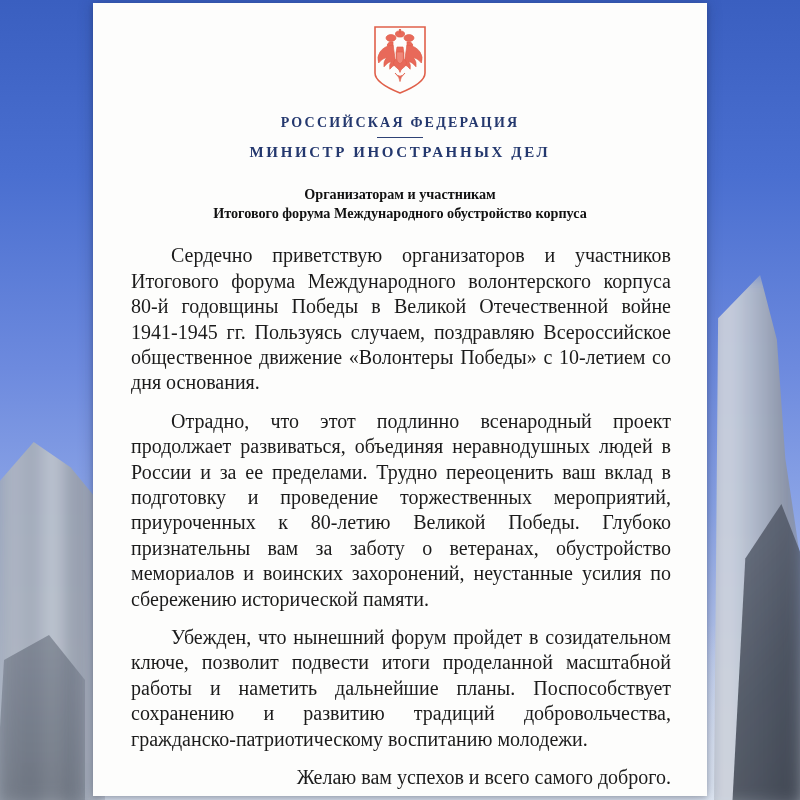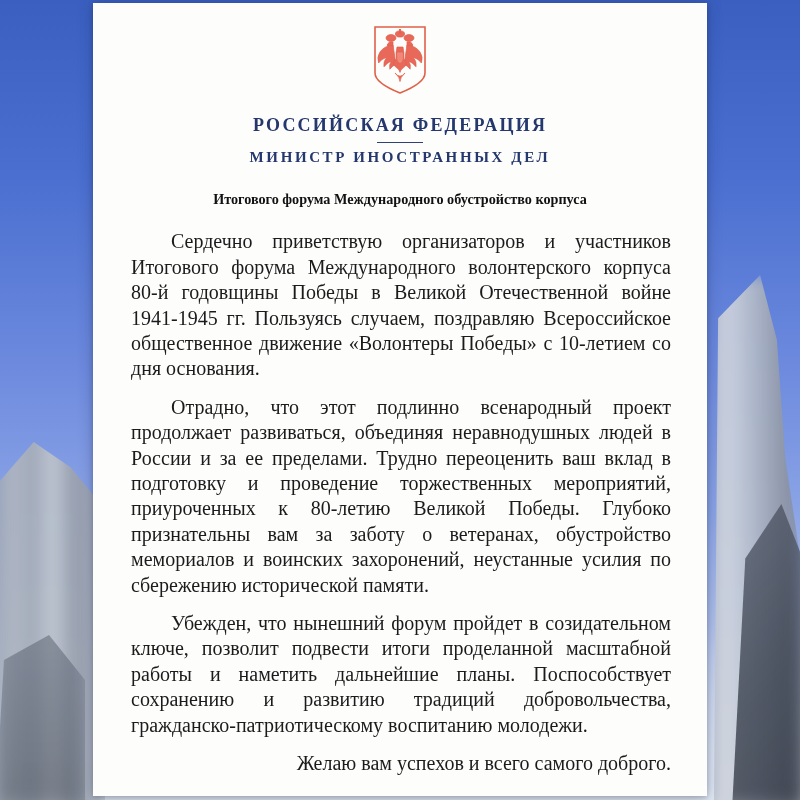--- a/index.html
+++ b/index.html
@@ -63,21 +63,21 @@
   }
 
   
   .emblem-wrap { margin:22px auto 0; width:100%; text-align:center; }
   .emblem { display:inline-block; }
 
   .org-block { text-align:center; margin-top:16px; }
   .org-line {
     color:#24386e;
     font-weight:bold;
-    font-size:18px;
+    font-size:14px;
     letter-spacing:2.2px;
     white-space:nowrap;
   }
   .org-line.second { font-size:15px; letter-spacing:2.6px; margin-top:0; }
   .hr-sep {
     width:46px; height:1.3px; background:#24386e;
     margin:6px auto 6px; opacity:.95;
   }
 
   
@@ -167,20 +167,21 @@
     </span>
   </div>
 
   <div class="org-block">
     <div class="org-line">РОССИЙСКАЯ  ФЕДЕРАЦИЯ</div>
     <div class="hr-sep"></div>
     <div class="org-line second">МИНИСТР  ИНОСТРАННЫХ  ДЕЛ</div>
   </div>
 
   <div class="title-block">
+    <div class="title-line">Организаторам и участникам</div>
     <div class="title-line">Итогового форума Международного обустройство корпуса</div>
   </div>
 
   <div class="body-block">
     <p class="para">Сердечно приветствую организаторов и участников Итогового форума Международного волонтерского корпуса 80-й годовщины Победы в Великой Отечественной войне 1941-1945 гг. Пользуясь случаем, поздравляю Всероссийское общественное движение «Волонтеры Победы» с 10-летием со дня основания.</p>
     <p class="para">Отрадно, что этот подлинно всенародный проект продолжает развиваться, объединяя неравнодушных людей в России и за ее пределами. Трудно переоценить ваш вклад в подготовку и проведение торжественных мероприятий, приуроченных к 80-летию Великой Победы. Глубоко признательны вам за заботу о ветеранах, обустройство мемориалов и воинских захоронений, неустанные усилия по сбережению исторической памяти.</p>
     <p class="para">Убежден, что нынешний форум пройдет в созидательном ключе, позволит подвести итоги проделанной масштабной работы и наметить дальнейшие планы. Поспособствует сохранению и развитию традиций добровольчества, гражданско-патриотическому воспитанию молодежи.</p>
     <p class="para no-just">Желаю вам успехов и всего самого доброго.</p>
   </div>
 

